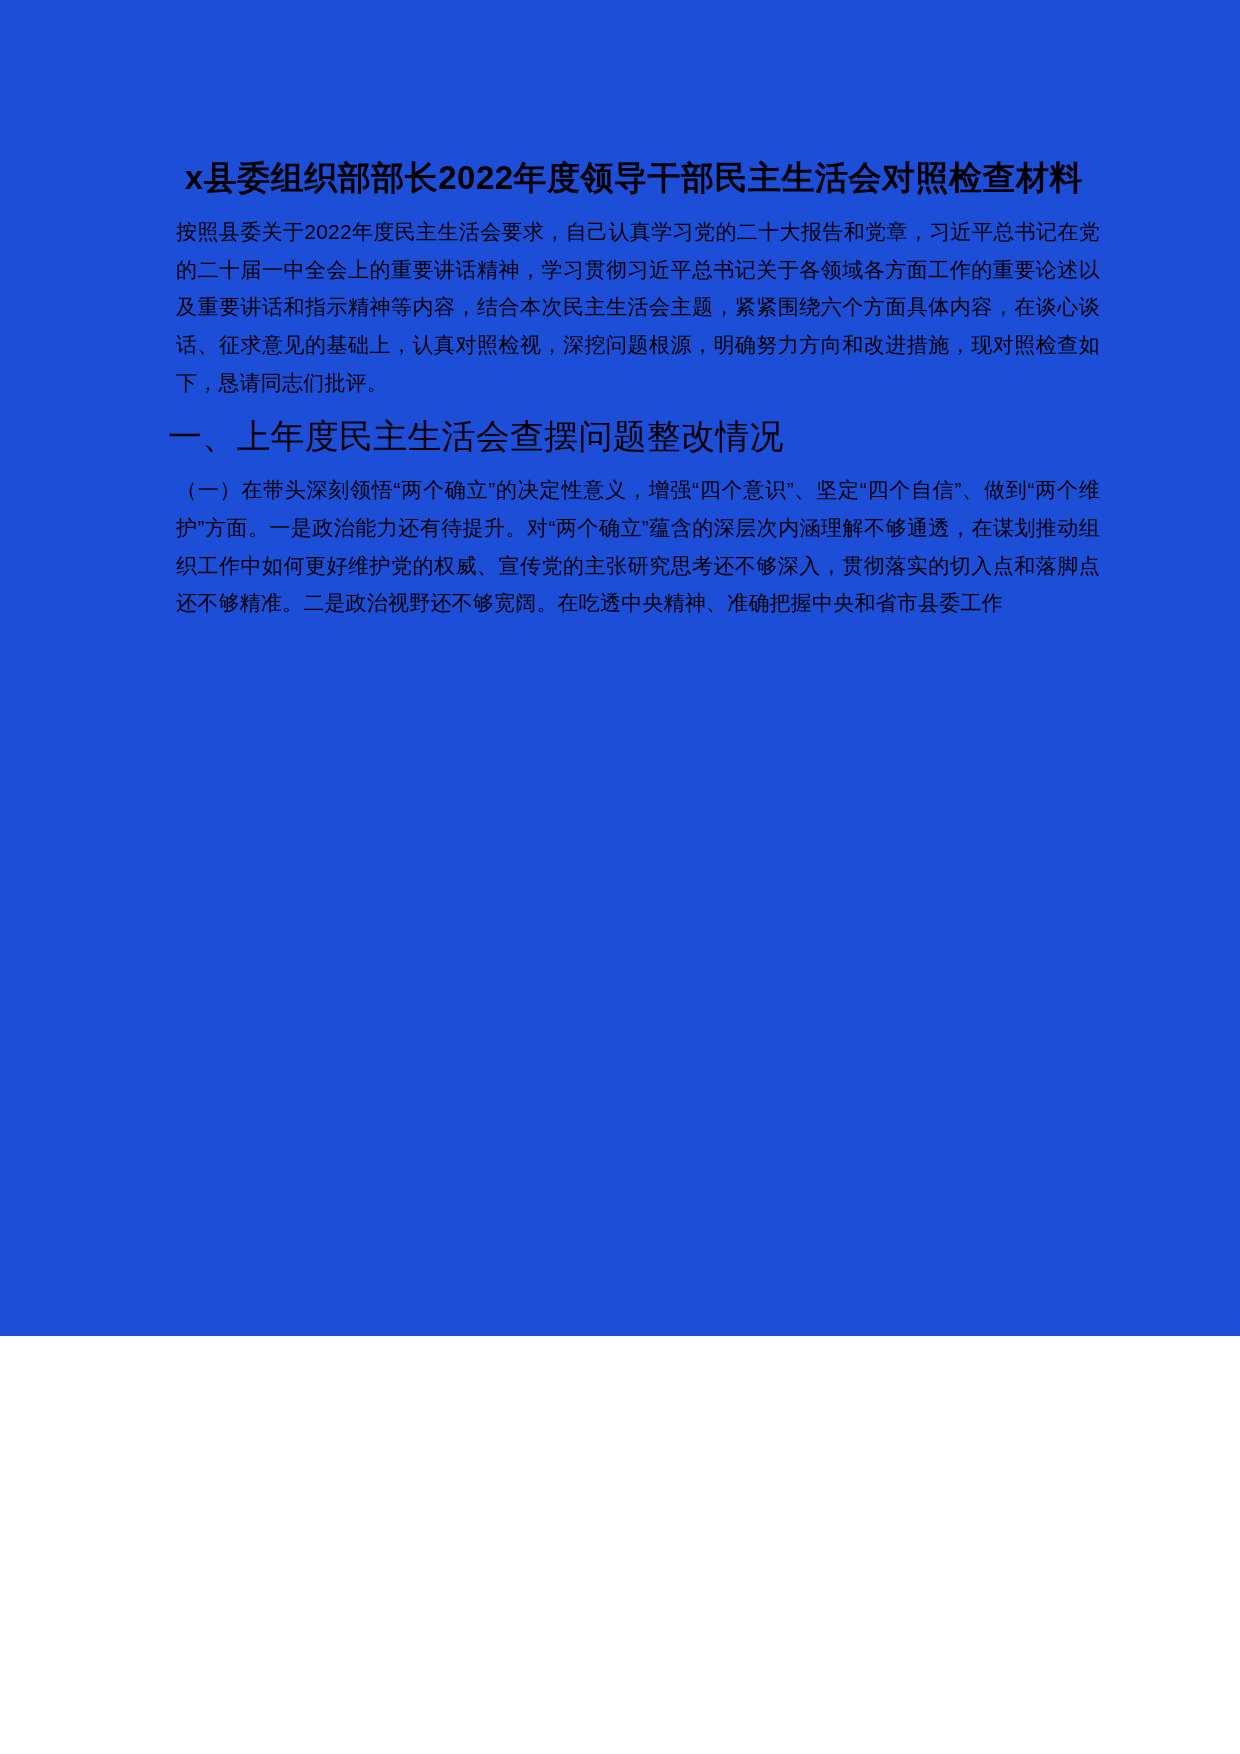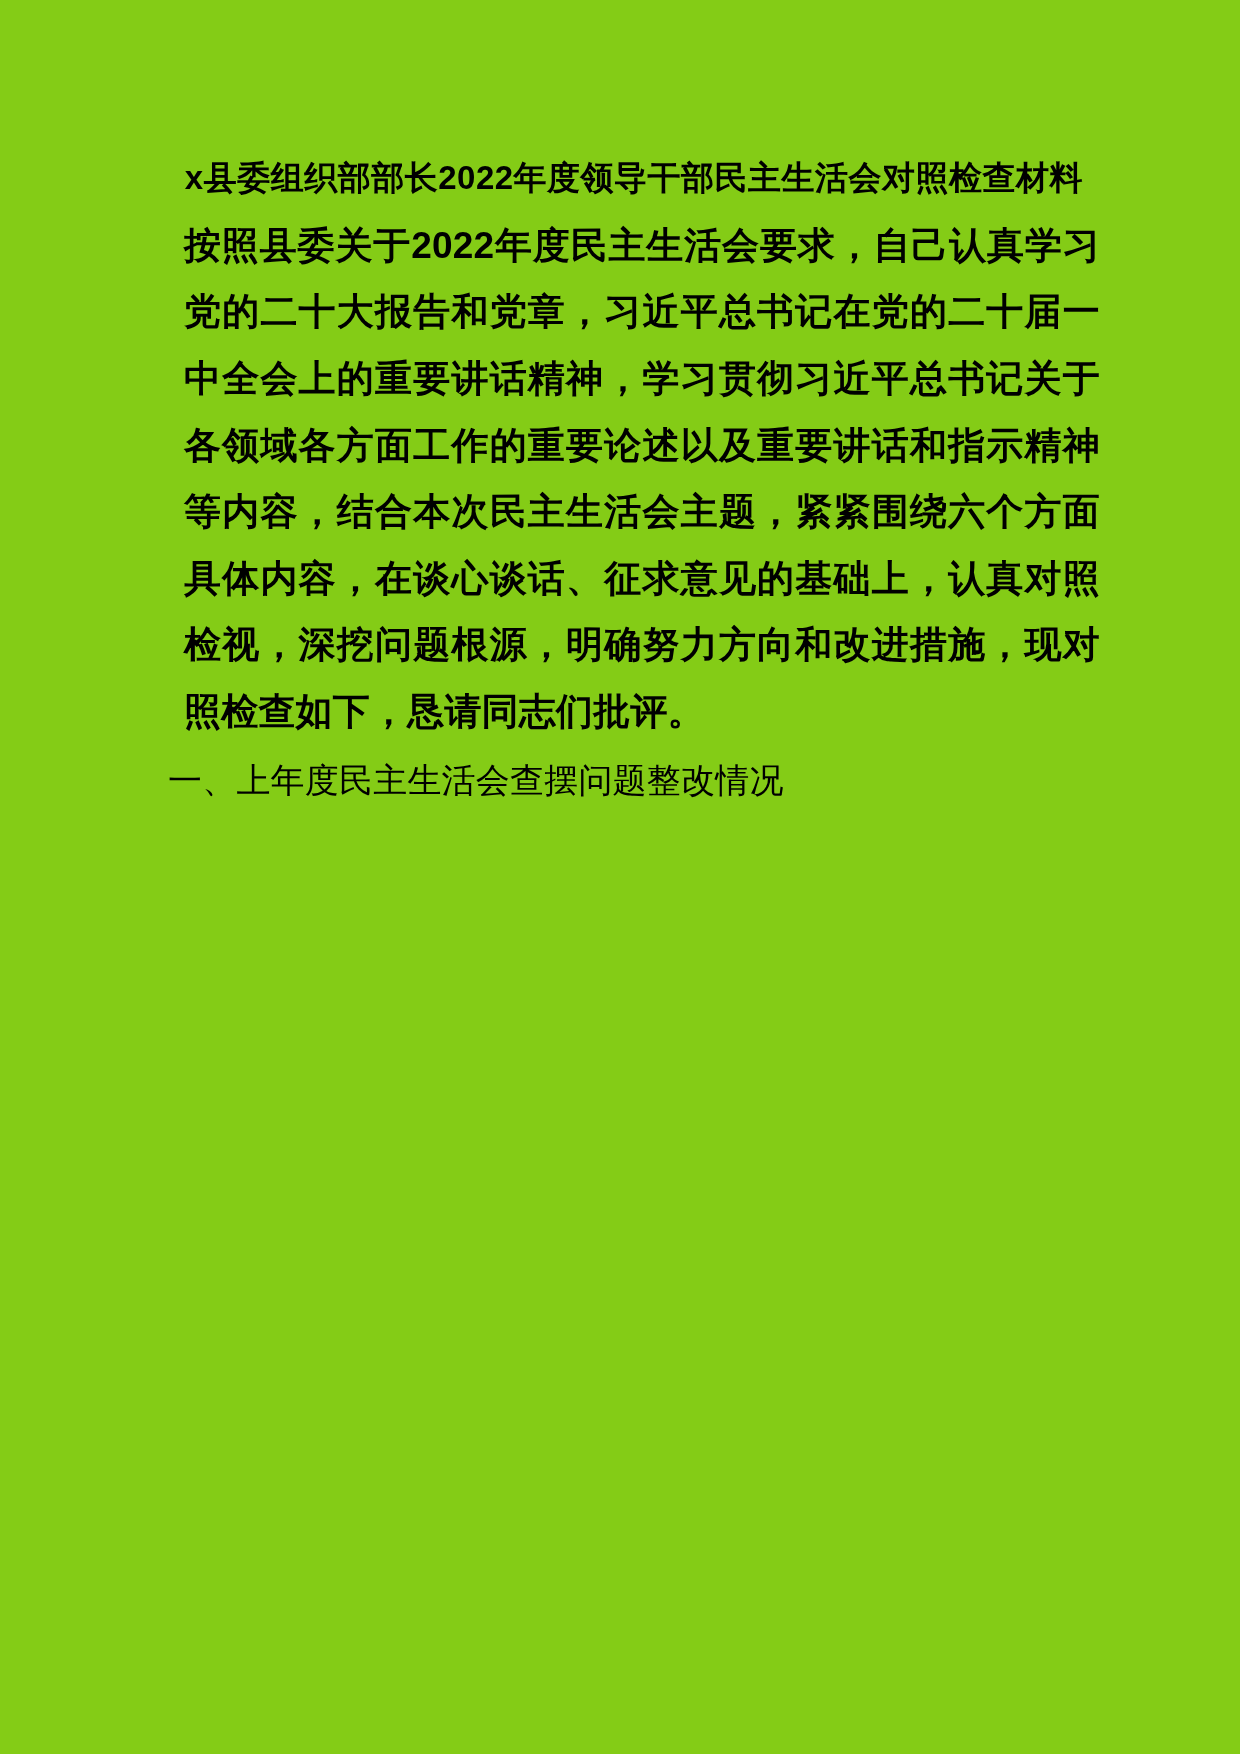--- a/index.html
+++ b/index.html
@@ -12,41 +12,41 @@
     width: 1240px;
     height: 1754px;
     font-family: "Liberation Sans", "DejaVu Sans", sans-serif;
     color: #000000;
     -webkit-font-smoothing: antialiased;
   }
   .page {
     position: relative;
     box-sizing: border-box;
     width: 1240px;
-    height: 1754px;
-    background: #84cc16;
+    height: 1336px;
+    background: #1d4ed8;
     padding: 150px 140px 0 168px;
     overflow: hidden;
   }
   .doc-title {
     font-size: 33px;
     font-weight: bold;
     text-align: center;
     line-height: 1.72;
     letter-spacing: 0.5px;
     margin: 0 0 6px 0;
     padding: 0 6px;
   }
   .para {
-    font-size: 37px;
-    font-weight: bold;
+    font-size: 21px;
+    font-weight: normal;
     line-height: 1.80;
     text-align: justify;
     text-justify: inter-ideograph;
-    margin: 0 0 4px 16px;
+    margin: 0 0 4px 8px;
     letter-spacing: 0.2px;
   }
   .heading {
     font-size: 34px;
     line-height: 1.80;
     margin: 0 0 4px 0;
     letter-spacing: 0.2px;
   }
   .body-block > *:last-child {
     margin-bottom: 0;
@@ -60,16 +60,17 @@
   <h1 class="doc-title">x县委组织部部长2022年度领导干部民主生活会对照检查材料</h1>
 
   <div class="body-block">
 
     <p class="para">按照县委关于2022年度民主生活会要求，自己认真学习党的二十大报告和党章，习近平总书记在党的二十届一中全会上的重要讲话精神，学习贯彻习近平总书记关于各领域各方面工作的重要论述以及重要讲话和指示精神等内容，结合本次民主生活会主题，紧紧围绕六个方面具体内容，在谈心谈话、征求意见的基础上，认真对照检视，深挖问题根源，明确努力方向和改进措施，现对照检查如下，恳请同志们批评。</p>
 
     <p class="heading">一、上年度民主生活会查摆问题整改情况</p>
 
 
 
+    <p class="para">（一）在带头深刻领悟“两个确立”的决定性意义，增强“四个意识”、坚定“四个自信”、做到“两个维护”方面。一是政治能力还有待提升。对“两个确立”蕴含的深层次内涵理解不够通透，在谋划推动组织工作中如何更好维护党的权威、宣传党的主张研究思考还不够深入，贯彻落实的切入点和落脚点还不够精准。二是政治视野还不够宽阔。在吃透中央精神、准确把握中央和省市县委工作</p>
 
   </div>
 
 </div>
 
 </body></html>

